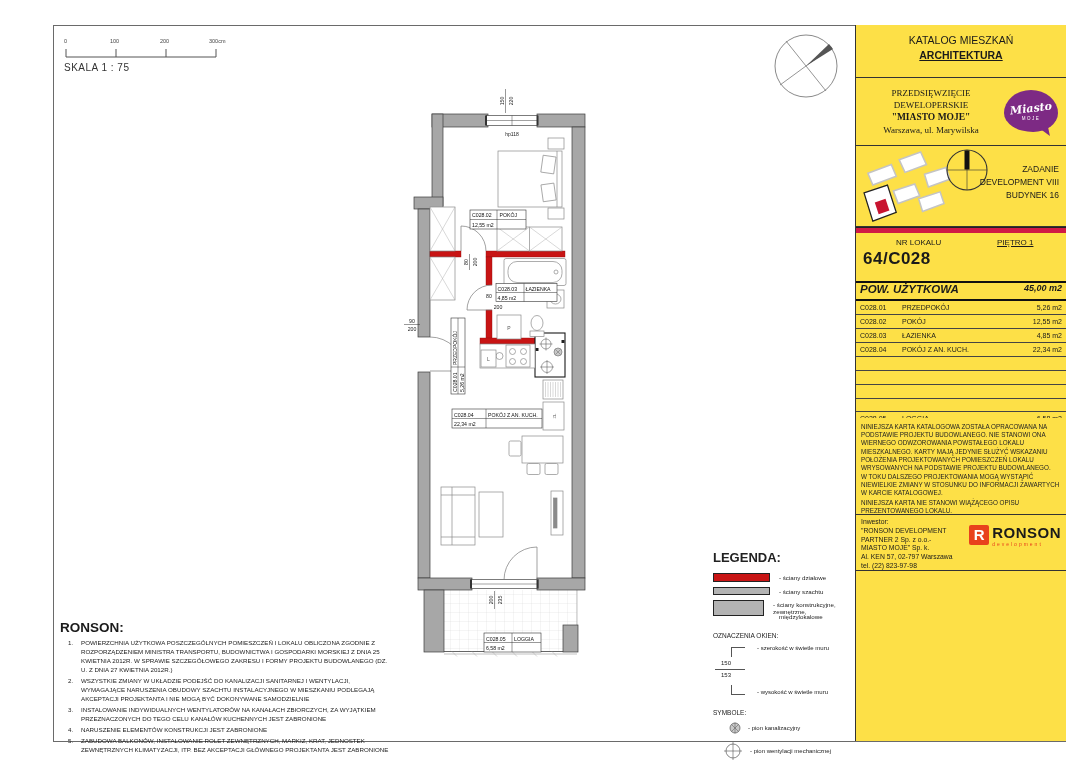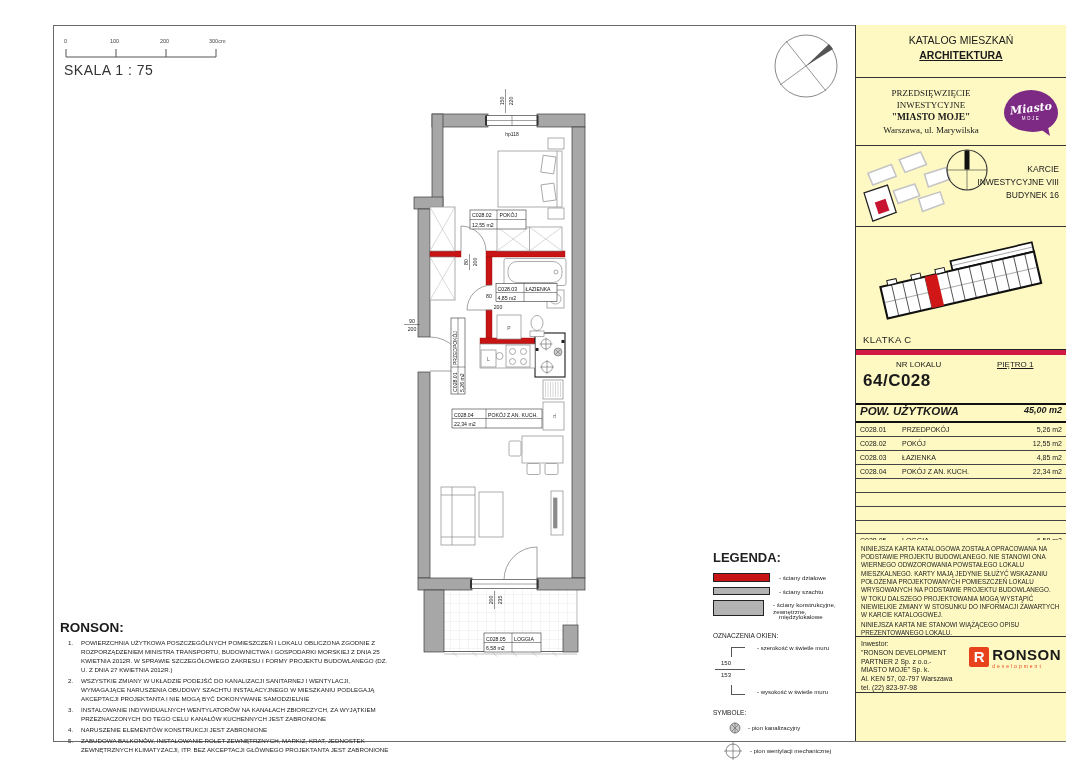--- a/index.html
+++ b/index.html
@@ -3,23 +3,23 @@
 <meta charset="utf-8">
 <style>
   html,body{margin:0;padding:0;background:#fff;}
   #sheet{position:relative;width:1087px;height:768px;background:#fff;overflow:hidden;
          font-family:"Liberation Sans","DejaVu Sans",sans-serif;color:#1a1a1a;}
   .abs{position:absolute;}
   #frame{left:53px;top:25px;width:1011px;height:715px;border:1px solid #6a6a6a;}
   
   #scalebar{left:64px;top:38px;width:170px;height:40px;font-size:5.5px;color:#444;}
   #scalebar .lbl{position:absolute;top:0;}
-  #scaletitle{left:64px;top:62px;font-size:14px;color:#333;letter-spacing:.5px;}
+  #scaletitle{left:64px;top:62px;font-size:10px;color:#333;letter-spacing:.5px;}
   
-  #tblock{left:855px;top:25px;width:210px;height:716px;border-left:1px solid #333;background:#fef9c3;}
+  #tblock{left:855px;top:25px;width:210px;height:716px;border-left:1px solid #333;background:#fde047;}
   .trow{position:relative;border-bottom:1px solid #333;box-sizing:border-box;overflow:hidden;}
   #r1{height:53px;text-align:center;padding-top:9px;}
   #r1 .l1{font-size:10.5px;}
   #r1 .l2{font-size:10.5px;font-weight:bold;text-decoration:underline;margin-top:3px;}
   #r2{height:68px;}
   #r2 .txt{position:absolute;left:0;top:9px;width:150px;text-align:center;font-size:9px;line-height:1.35;font-family:Liberation Serif, serif;}
   #r2 .b{font-weight:bold;font-size:9.5px;}
   #miasto{position:absolute;right:8px;top:12px;width:54px;height:42px;border-radius:50% 50% 46% 54%/55% 55% 45% 45%;
           display:flex;flex-direction:column;align-items:center;justify-content:center;color:#fff;}
   #miasto .m1{font-family:"DejaVu Serif","Liberation Serif",serif;font-style:italic;font-weight:bold;font-size:11px;transform:rotate(-7deg);}
@@ -377,21 +377,21 @@
   <div id="tblock" class="abs">
 
     <div id="r1" class="trow">
       <div class="l1">KATALOG MIESZKAŃ</div>
       <div class="l2">ARCHITEKTURA</div>
     </div>
 
     <div id="r2" class="trow">
       <div class="txt">
         <div>PRZEDSIĘWZIĘCIE</div>
-        <div>INWESTYCYJNE</div>
+        <div>DEWELOPERSKIE</div>
         <div class="b">"MIASTO MOJE"</div>
         <div>Warszawa, ul. Marywilska</div>
       </div>
       <div id="miasto" style="background:#7d2a84;">
         <div class="m1">Miasto</div>
         <div class="m2">MOJE</div>
         <div class="tail"></div>
       </div>
     </div>
 
@@ -406,41 +406,26 @@
         </g>
         <path d="M4 46 L28 38 37 66 13 75 Z" fill="#fff" stroke="#222" stroke-width="1.3"></path>
         <polygon points="15,56 26,52 30,64 19,68" fill="#c81430"></polygon>
       </svg>
       <svg style="position:absolute;left:88px;top:1px;" width="46" height="46">
         <circle cx="23" cy="23" r="20" fill="none" stroke="#333" stroke-width="1.1"></circle>
         <path d="M23 3 V43 M3 23 H43" stroke="#333" stroke-width=".6"></path>
         <rect x="20.5" y="3.5" width="5" height="19" fill="#111"></rect>
       </svg>
       <div class="task">
-        <div>KARCIE</div>
-        <div>INWESTYCYJNE VIII</div>
+        <div>ZADANIE</div>
+        <div>DEVELOPMENT VIII</div>
         <div>BUDYNEK 16</div>
       </div>
     </div>
 
-    <div id="r4" class="trow">
-      <svg style="position:absolute;left:0;top:2px;" width="210" height="112" viewBox="0 0 210 118">
-        <g transform="rotate(-13 105 60)">
-          <rect x="100" y="32" width="88" height="10" fill="#fff" stroke="#111" stroke-width="1.8"></rect>
-          <rect x="22" y="42" width="166" height="34" fill="#fff" stroke="#111" stroke-width="2.2"></rect>
-          <rect x="30" y="37" width="10" height="5" fill="#fff" stroke="#111" stroke-width="1"></rect>
-          <rect x="56" y="37" width="10" height="5" fill="#fff" stroke="#111" stroke-width="1"></rect>
-          <rect x="82" y="37" width="10" height="5" fill="#fff" stroke="#111" stroke-width="1"></rect>
-          <path d="M34 42 V76 M46 42 V76 M58 42 V76 M70 42 V76 M94 42 V76 M106 42 V76 M118 42 V76 M130 42 V76 M142 42 V76 M154 42 V76 M166 42 V76 M178 42 V76" stroke="#111" stroke-width=".7" fill="none"></path>
-          <path d="M22 59 H188 M100 37 H188" stroke="#555" stroke-width=".5" fill="none"></path>
-          <rect x="70" y="42" width="13" height="34" fill="#d01616"></rect>
-        </g>
-      </svg>
-      <div id="klatka">KLATKA  C</div>
-    </div>
 
     <div id="redbar"></div>
 
     <div id="r5" class="trow">
       <div class="nl">NR LOKALU</div>
       <div class="pt">PIĘTRO 1</div>
       <div class="num">64/C028</div>
     </div>
 
     <div id="r6" class="trow">

